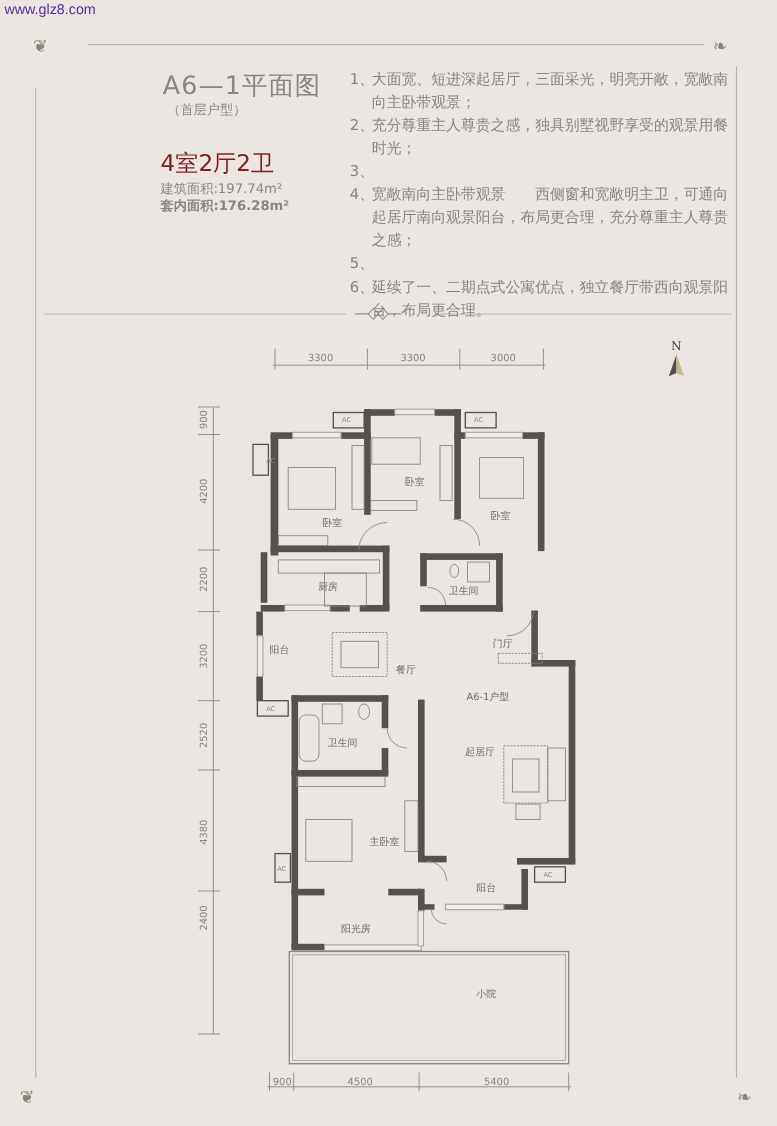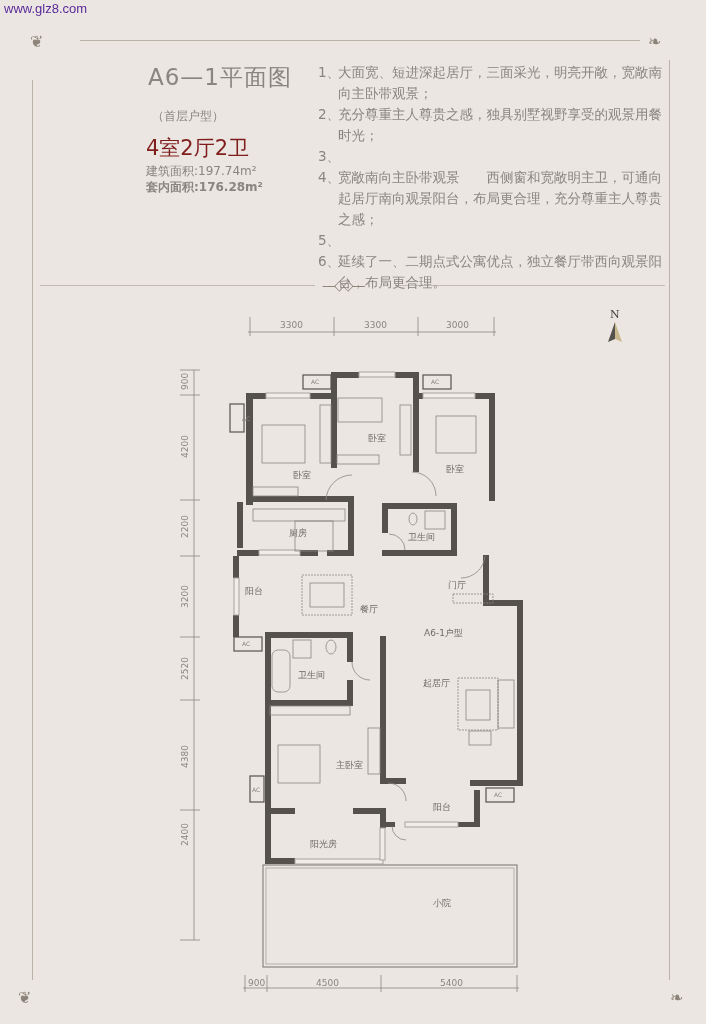--- a/index.html
+++ b/index.html
@@ -4,21 +4,21 @@
 <style>
   html,body{margin:0;padding:0;}
   body{width:706px;height:1024px;background:#ebe6e2;position:relative;overflow:hidden;font-family:"DejaVu Sans",sans-serif;color:#7d7872;}
   .watermark{position:absolute;left:4px;top:1px;font-family:"Liberation Sans",sans-serif;font-size:13px;color:#5a2a9a;text-align:right;}
   .frame-top{position:absolute;left:80px;top:40px;width:560px;height:1px;background:#b9b2a8;}
   .frame-left{position:absolute;left:32px;top:80px;width:1px;height:900px;background:#b9b2a8;}
   .frame-right{position:absolute;left:669px;top:60px;width:1px;height:920px;background:#b9b2a8;}
   .divider{position:absolute;top:285px;height:1px;background:#c2bbb2;}
   .ornament{position:absolute;color:#8c8478;font-size:16px;line-height:16px;font-family:"DejaVu Serif",serif;}
   .title{position:absolute;left:148px;top:62px;font-size:23px;color:#8a857f;letter-spacing:1px;}
-  .subtitle{position:absolute;left:152px;top:92px;font-size:12px;color:#8a857f;margin-top:16px;}
+  .subtitle{position:absolute;left:152px;top:92px;font-size:12px;color:#8a857f;}
   .rooms{position:absolute;left:146px;top:134px;font-size:21px;color:#7f1d1d;}
   .area{position:absolute;left:146px;font-size:12px;color:#8a857f;}
   .features{position:absolute;left:318px;top:62px;width:350px;font-size:13.5px;line-height:21px;color:#8a857f;}
   .features .item{display:flex;}
   .features .num{width:20px;flex:none;}
   .plan{position:absolute;left:0;top:0;}
   .north{position:absolute;left:604px;top:308px;}
 </style>
 </head>
 <body>

